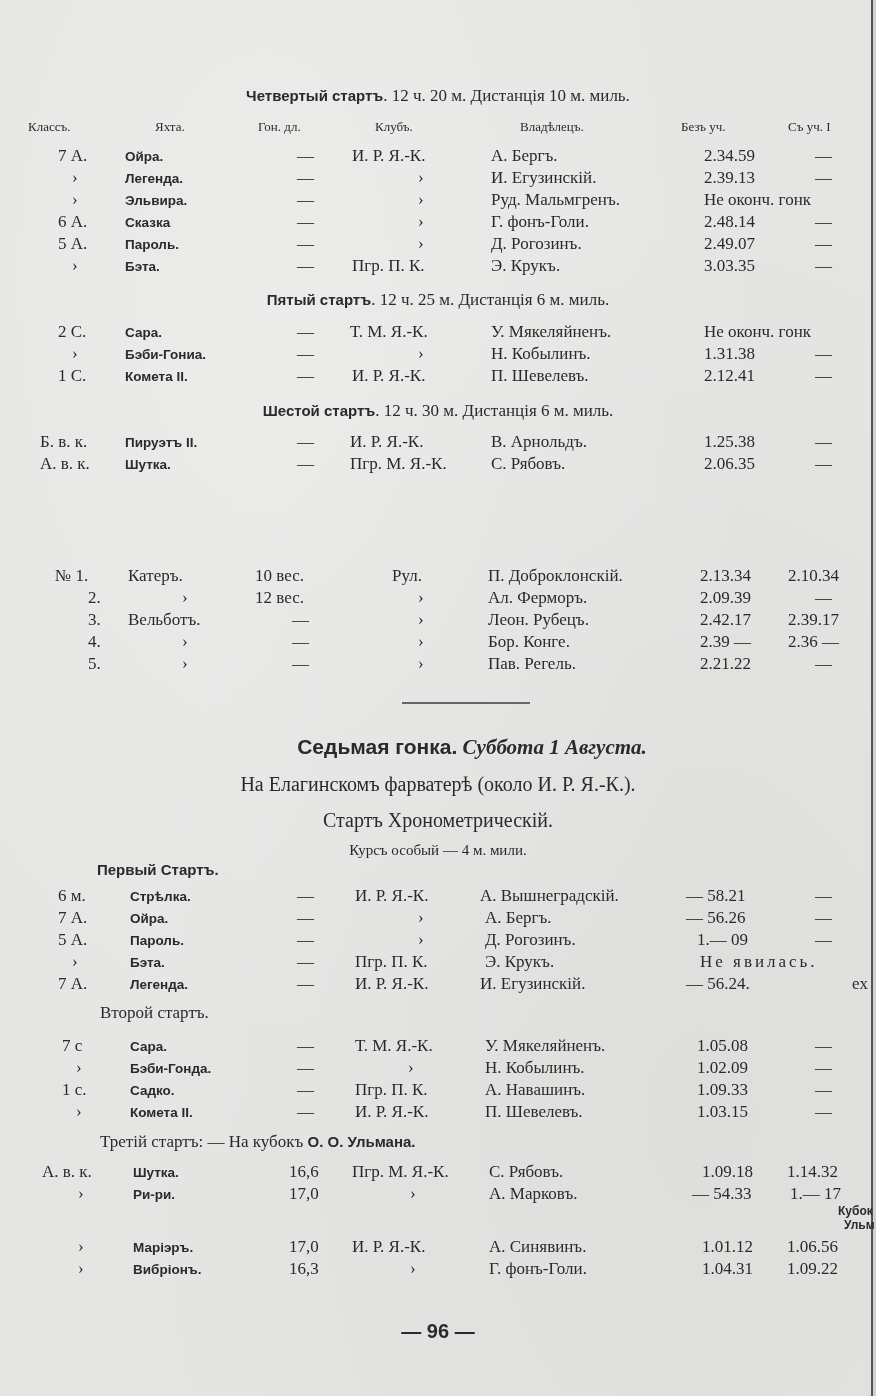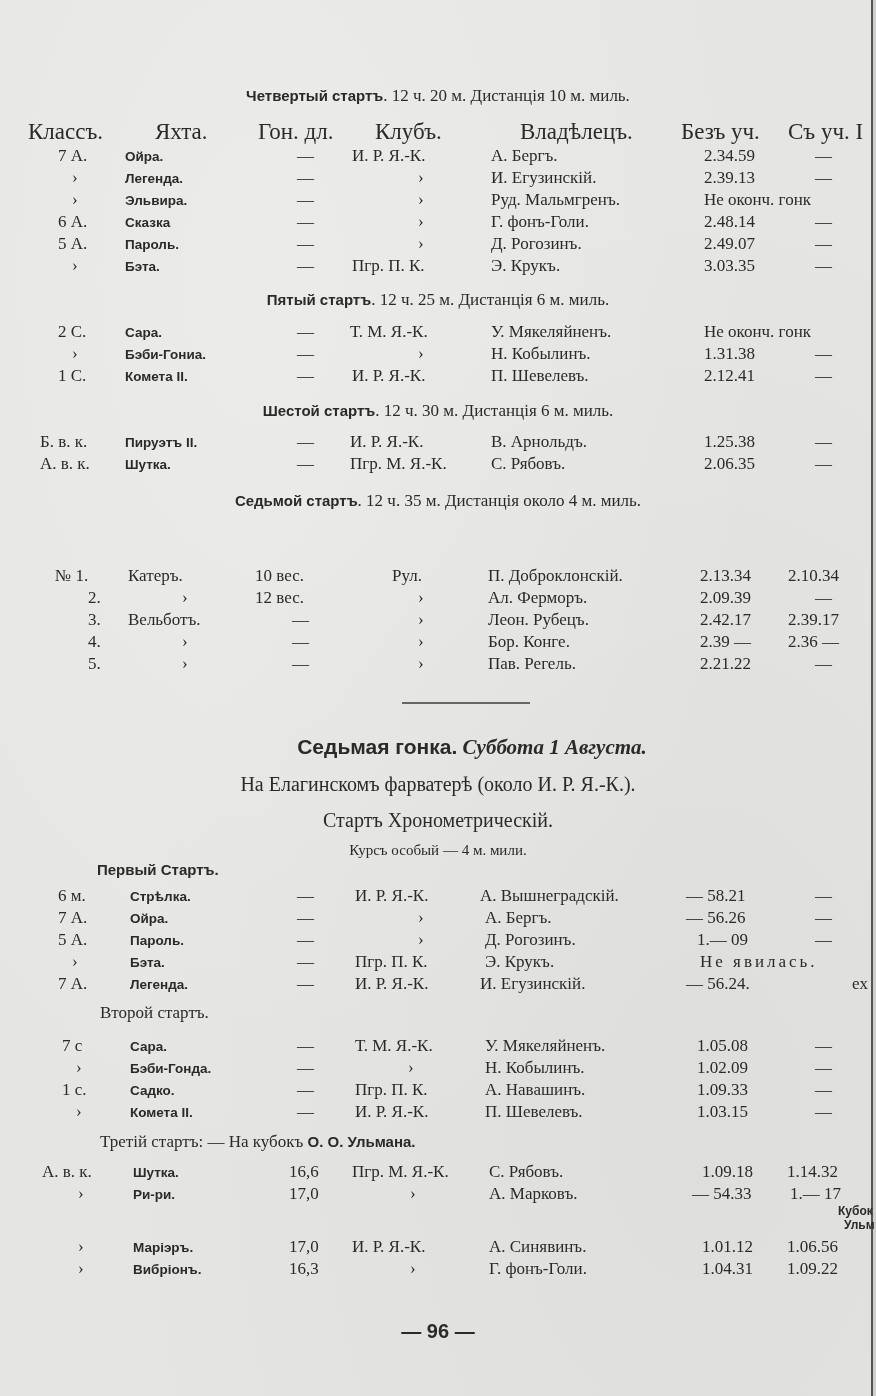--- a/index.html
+++ b/index.html
@@ -24,21 +24,21 @@
     position: absolute; left: 873px; top: 0; width: 3px; height: 1396px;
     background: #d0d0ce;
   }
   .abs { position: absolute; white-space: nowrap; }
   .center { position: absolute; left: 0; width: 876px; text-align: center; white-space: nowrap; }
   .hdr { font-size: 17px; }
   .hdr .b { font-family: "Liberation Sans", "DejaVu Sans", sans-serif; font-weight: bold; font-size: 15px; }
   .row { position: absolute; left: 0; width: 876px; height: 22px; font-size: 17px; }
   .row span { position: absolute; white-space: nowrap; top: 0; }
   .yacht { font-family: "Liberation Sans", "DejaVu Sans", sans-serif; font-weight: bold; font-size: 13.5px; top: 3px !important; }
-  .colhead { font-size: 23px; }
+  .colhead { font-size: 13px; }
   .big-title { font-family: "Liberation Sans", "DejaVu Sans", sans-serif; font-weight: bold; font-size: 21px; }
   .race-title { font-size: 21px; }
   .race-title .b { font-family: "Liberation Sans", "DejaVu Sans", sans-serif; font-weight: bold; }
   .race-title .i { font-family: "Liberation Serif", serif; font-style: italic; font-weight: bold; }
   .sub20 { font-size: 20px; }
   .sub15 { font-size: 15px; }
   .small { font-size: 12px; font-family: "Liberation Sans", "DejaVu Sans", sans-serif; font-weight: bold; }
   .rule { position: absolute; left: 402px; top: 702px; width: 128px; height: 2px; background: #666; }
   .pagenum { font-family: "Liberation Sans", "DejaVu Sans", sans-serif; font-weight: bold; font-size: 20px; }
   .spaced { letter-spacing: 3px; }
@@ -163,23 +163,20 @@
   <div class="row" style="top:454px;">
     <span style="left:40px;">А. в. к.</span>
     <span class="yacht" style="left:125px;">Шутка.</span>
     <span style="left:297px;">—</span>
     <span style="left:350px;">Пгр. М. Я.-К.</span>
     <span style="left:491px;">С. Рябовъ.</span>
     <span style="left:704px;">2.06.35</span>
     <span style="left:815px;">—</span>
   </div>
 
-  <div class="center hdr" style="top:491px;">
-    <span class="b">Седьмой стартъ</span><span>.  12 ч. 35 м. Дистанція около 4 м. миль.</span>
-  </div>
 
   <div class="row" style="top:566px;">
     <span style="left:55px;">№ 1.</span>
     <span style="left:128px;">Катеръ.</span>
     <span style="left:255px;">10 вес.</span>
     <span style="left:392px;">Рул.</span>
     <span style="left:488px;">П. Доброклонскій.</span>
     <span style="left:700px;">2.13.34</span>
     <span style="left:788px;">2.10.34</span>
   </div>

